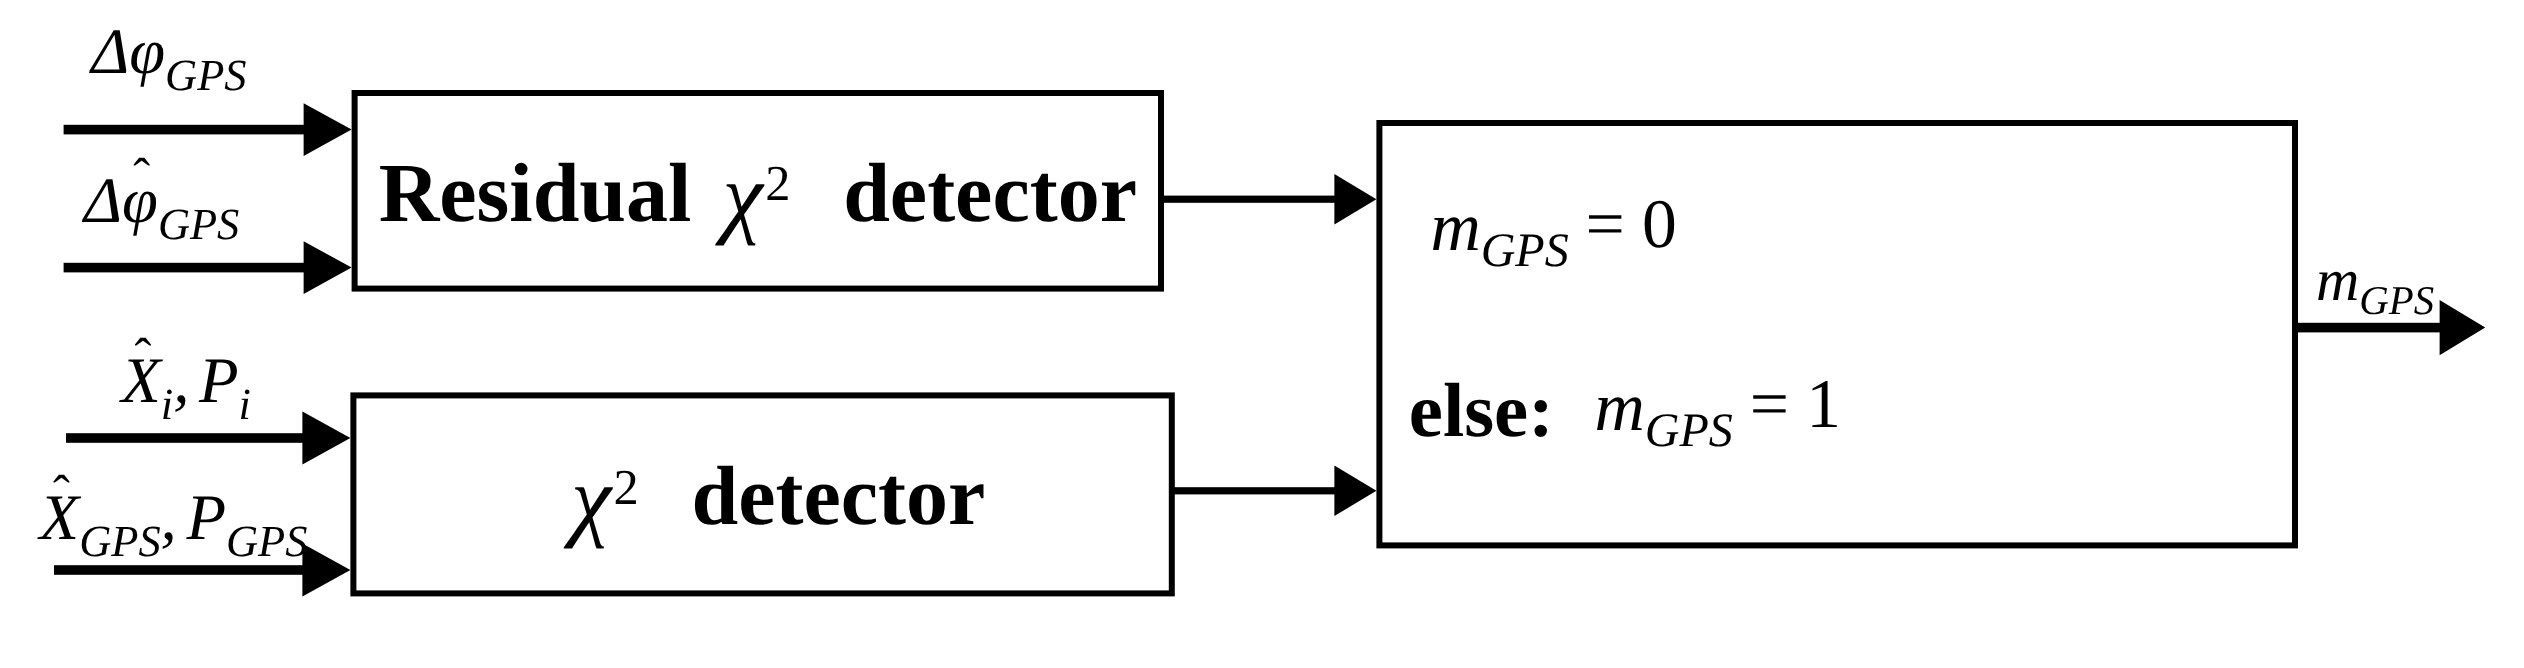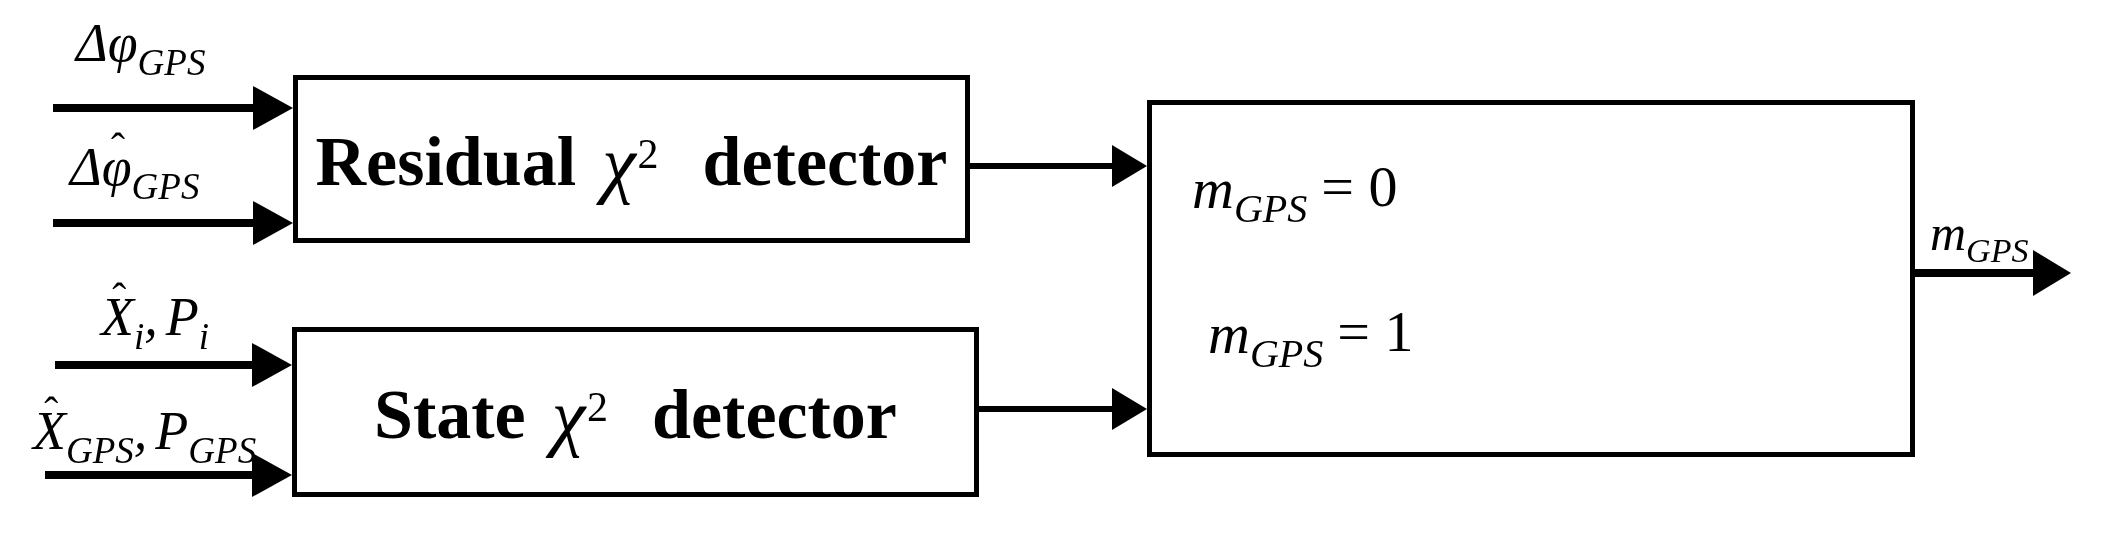--- a/index.html
+++ b/index.html
@@ -104,21 +104,20 @@
     <div class="box-title">
       <span>Residual</span>
         <span class="chi">χ</span>
         <span class="chi-sup">2</span>
         <span class="word2">detector</span>
     </div>
   </div>
 
   <div class="box" style="left:292px;top:327px;width:687px;height:170px;">
     <div class="box-title">
-      <span>State</span>
         <span class="chi">χ</span>
         <span class="chi-sup">2</span>
         <span class="word2">detector</span>
     </div>
   </div>
 
   <div>
     <div class="hline" style="left:968px;top:163px;width:146px;height:6px;"></div>
     <div class="ahead mid" style="left:1112px;top:145px;"></div>
   </div>
@@ -130,20 +129,21 @@
   <div class="box" style="left:1147px;top:100px;width:768px;height:357px;"></div>
   <div class="dec-line" style="left:1174px;top:165px;">
     <span style="width:18px;display:inline-block;"></span>
     <span class="mathgrp">
       <span class="mvar">m</span>
         <span class="msub">GPS</span>
         <span class="meq">= 0</span>
     </span>
   </div>
   <div class="dec-line" style="left:1174px;top:310px;">
+    <span class="dec-bold">else:</span>
     <span style="width:34px;display:inline-block;"></span>
     <span class="mathgrp">
       <span class="mvar">m</span>
         <span class="msub">GPS</span>
         <span class="meq">= 1</span>
     </span>
   </div>
 
   <div class="iolabel outlabel" style="left:1930px;top:208px;">
     <span>m</span>

